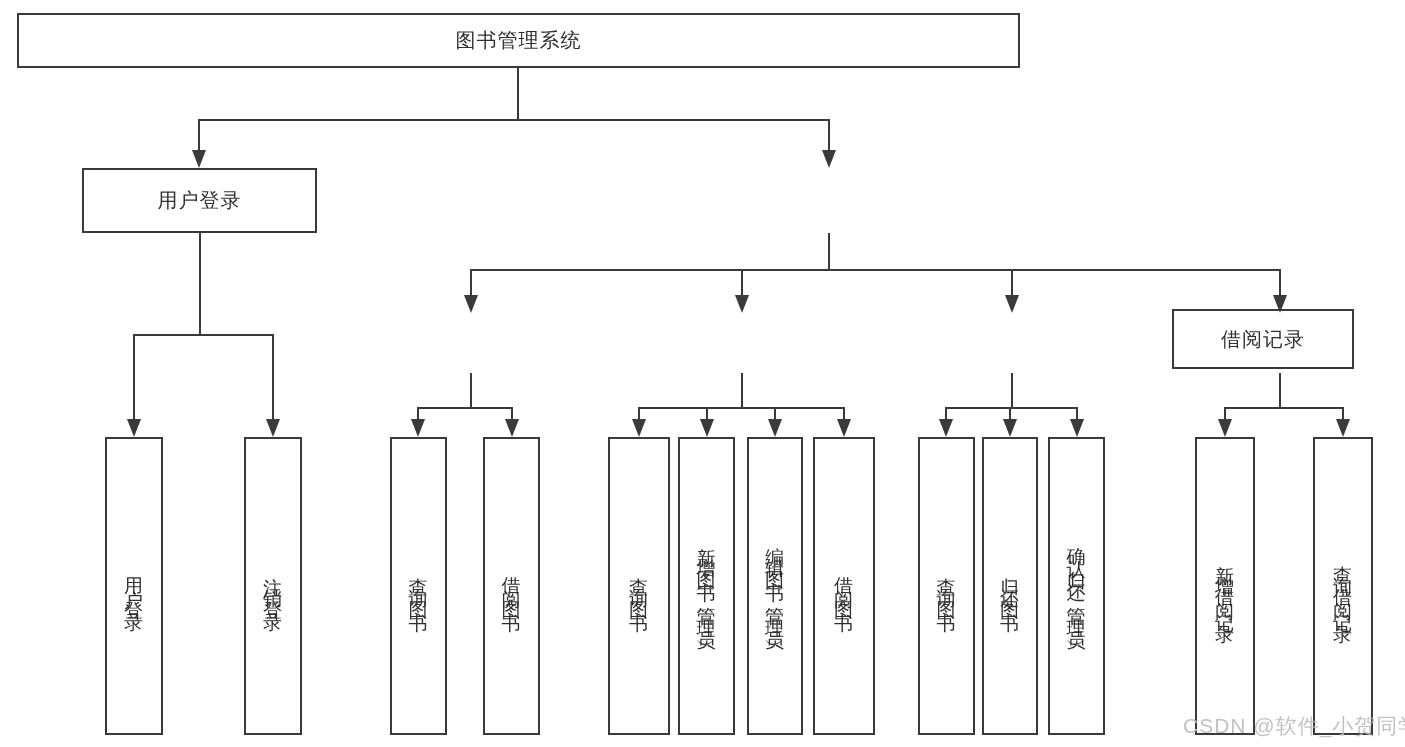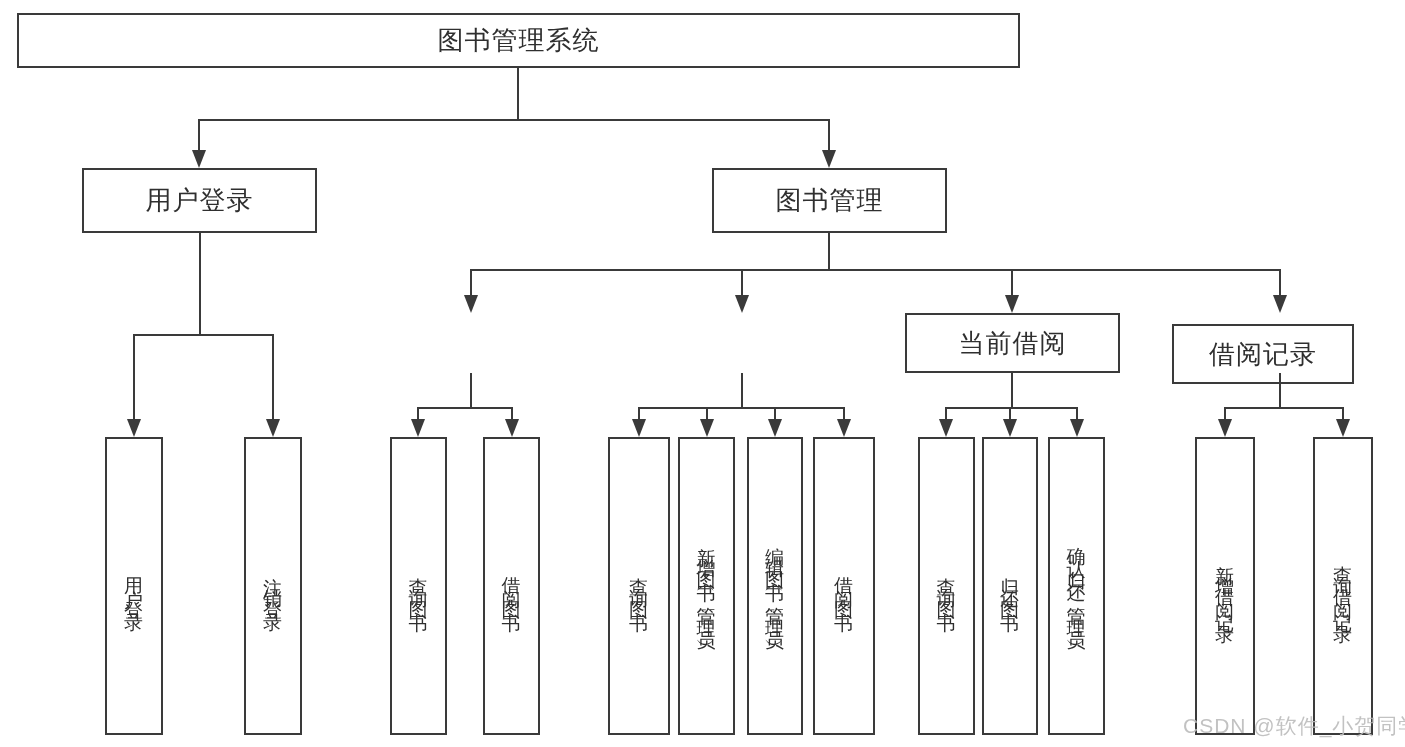--- a/index.html
+++ b/index.html
@@ -10,21 +10,21 @@
   .stage{
     position:relative; width:1405px; height:747px; background:var(--box-fill);
     font-family:"Liberation Sans", sans-serif; overflow:hidden;
   }
   .box{
     position:absolute; box-sizing:border-box;
     background:var(--box-fill); border:2px solid var(--box-border);
     display:flex; align-items:center; justify-content:center;
     color:var(--text);
   }
-  .box .lbl{ font-size:26px; letter-spacing:1px; white-space:nowrap; }
+  .box .lbl{ font-size:20px; letter-spacing:1px; white-space:nowrap; }
   .box.vert .lbl{
     writing-mode:vertical-lr; text-orientation:mixed;
     font-size:19px; letter-spacing:12px; line-height:1; white-space:nowrap;
   }
   .vline,.hline{ position:absolute; background:var(--line); }
   .aline{ position:absolute; background:var(--line); }
   .ahead{
     position:absolute; width:0; height:0;
     border-left:7px solid transparent; border-right:7px solid transparent;
     border-top:18px solid var(--line);
@@ -40,28 +40,22 @@
 
 <div class="stage">
 
   <div class="box" style="left:17px;top:13px;width:1003px;height:55px">
     <span class="lbl">图书管理系统</span>
   </div>
 
   <div class="box" style="left:82px;top:168px;width:235px;height:65px">
     <span class="lbl">用户登录</span>
   </div>
-  <div class="box" style="left:712px;top:168px;width:235px;height:65px">
-    <span class="lbl">图书管理</span>
-  </div>
 
-  <div class="box" style="left:905px;top:313px;width:215px;height:60px">
-    <span class="lbl">当前借阅</span>
-  </div>
-  <div class="box" style="left:1172px;top:324px;width:182px;height:60px">
+  <div class="box" style="left:1172px;top:309px;width:182px;height:60px">
     <span class="lbl">借阅记录</span>
   </div>
 
   <div class="box vert" style="left:105px;top:437px;width:58px;height:298px">
     <span class="lbl">用户登录</span>
   </div>
   <div class="box vert" style="left:244px;top:437px;width:58px;height:298px">
     <span class="lbl">注销登录</span>
   </div>
 

